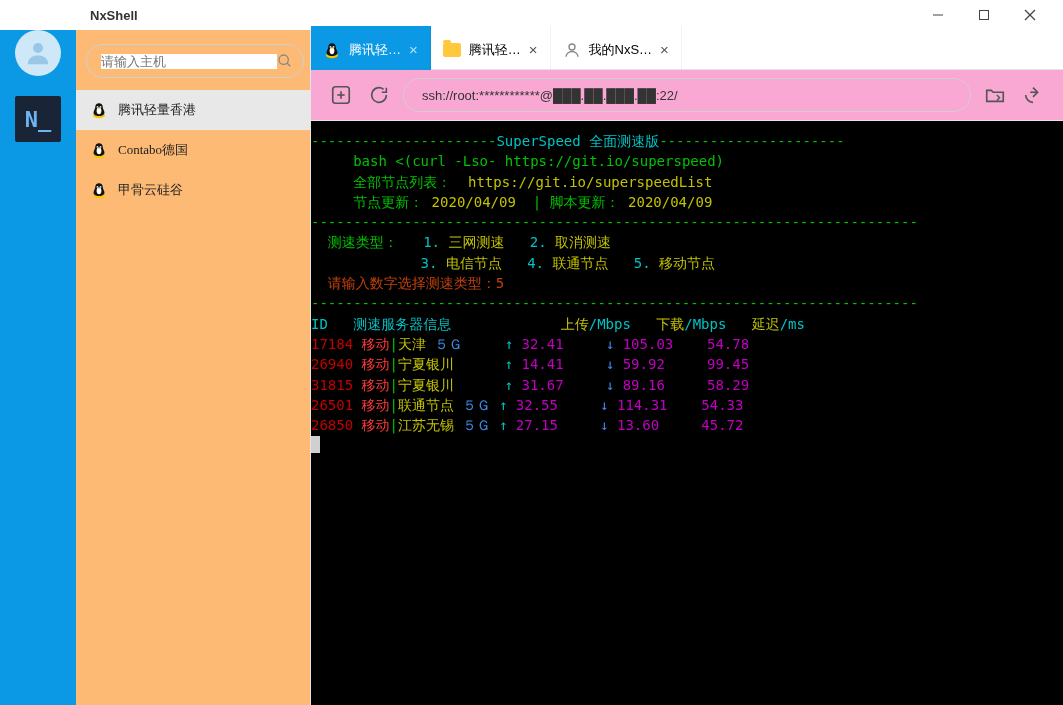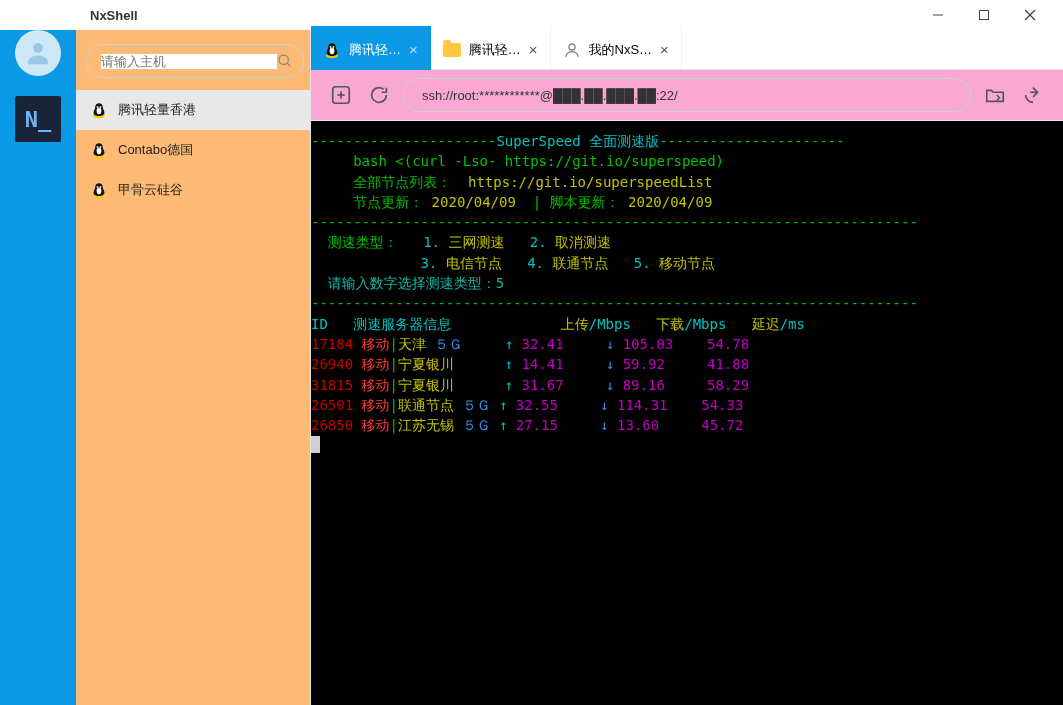--- a/index.html
+++ b/index.html
@@ -12,39 +12,39 @@
 .body { display: flex; flex: 1; min-height: 0; }
 .leftbar { width: 76px; background: #0b99e6; display: flex; flex-direction: column; align-items: center; gap: 20px; }
 .avatar { width: 46px; height: 46px; border-radius: 50%; background: #cfe8f7; display: flex; align-items: center; justify-content: center; }
 .logobox { width: 46px; height: 46px; background: #1a2437; display: flex; align-items: center; justify-content: center; color: #6fb4f0; font-family: monospace; font-size: 22px; font-weight: 700; border-radius: 2px; }
 .sidebar { width: 235px; background: #fdba74; display: flex; flex-direction: column; border-right: 1px solid #e5e5e5; }
 .sidebar-top { display: flex; align-items: center; gap: 8px; padding: 14px 10px 12px 10px; }
 .searchwrap { flex: 1; border: 1px solid #d0d0d0; border-radius: 18px; height: 34px; display: flex; align-items: center; padding: 0 10px 0 14px; font-size: 13px; color: #888; }
 .searchwrap input { border: none; outline: none; flex: 1; font-size: 13px; }
 .iconbtn { width: 34px; height: 34px; border: 1px solid #d0d0d0; border-radius: 50%; display: flex; align-items: center; justify-content: center; color: #555; font-size: 16px; cursor: pointer; }
 .hostlist { flex: 1; }
-.hostitem { display: flex; align-items: center; gap: 10px; padding: 0 14px; height: 40px; font-size: 13px; color: #222; cursor: pointer; }
+.hostitem { display: flex; align-items: center; gap: 10px; padding: 0 14px; height: 40px; font-size: 13px; color: #222; cursor: pointer; font-family: Liberation Serif, serif; }
 .hostitem.active { background: #e8e8e8; }
 .tux { width: 18px; height: 18px; display: inline-block; }
 .tux svg { width: 100%; height: 100%; }
 .main { flex: 1; display: flex; flex-direction: column; min-width: 0; }
 .tabbar { display: flex; align-items: center; height: 40px; background: #fff; border-bottom: 1px solid #e5e5e5; }
 .tab { display: flex; align-items: center; gap: 8px; padding: 0 12px; height: 48px; font-size: 13px; cursor: pointer; border-right: 1px solid rgba(0,0,0,.05); max-width: 170px; white-space: nowrap; overflow: hidden; }
 .tab .lbl { overflow: hidden; text-overflow: ellipsis; }
 .tab.active { background: #0b99e6; color: #fff; }
 .tab .close { opacity: .7; font-size: 15px; cursor: pointer; }
 .tab .ico { width: 18px; height: 18px; display: flex; align-items: center; justify-content: center; }
 .folder-ico { width: 18px; height: 14px; background: #ffc83d; border-radius: 2px; position: relative; }
 .folder-ico::before { content: ""; position: absolute; top: -3px; left: 0; width: 8px; height: 3px; background: #ffc83d; border-radius: 2px 2px 0 0; }
 .toolbar { display: flex; align-items: center; gap: 10px; padding: 8px 16px; background: #f9a8d4; border-bottom: 1px solid #e5e5e5; }
 .tbtn { width: 28px; height: 28px; display: flex; align-items: center; justify-content: center; color: #555; cursor: pointer; }
 .addr { flex: 1; border: 1px solid #d0d0d0; border-radius: 20px; height: 34px; display: flex; align-items: center; padding: 0 18px; font-size: 13px; color: #333; }
 .terminal { flex: 1; background: #000; padding: 10px 0 0 0; font-family: "Consolas","NSimSun",monospace; font-size: 14px; line-height: 1.45; color: #d0d0d0; overflow: hidden; }
 .terminal .row { white-space: pre; }
-.green { color: #00c200; } .teal { color: #00c2c2; } .yellow { color: #c2c200; } .red { color: #c20000; } .redb { color: #ff3a3a; } .blue { color: #3b8eea; } .mag { color: #c000c0; } .gray { color: #14b8a6; margin-top: 40px; }
+.green { color: #00c200; } .teal { color: #00c2c2; } .yellow { color: #c2c200; } .red { color: #c20000; } .redb { color: #ff3a3a; } .blue { color: #3b8eea; } .mag { color: #c000c0; } .gray { color: #c2410c; margin-top: 40px; }
 .cursor { display: inline-block; width: 9px; height: 17px; background: #d0d0d0; vertical-align: text-bottom; }
 </style>
 </head>
 <body>
 
 <div class="window">
   <div class="titlebar">
     <div class="title">NxShell</div>
     <div class="winbtns">
       <div class="winbtn">
@@ -216,21 +216,21 @@
           <div class="row">     <span class="green">bash &lt;(curl -Lso- https://git.io/superspeed)</span></div>
           <div class="row">     <span class="green">全部节点列表：</span>  <span class="yellow">https://git.io/superspeedList</span></div>
           <div class="row">     <span class="green">节点更新：</span> <span class="yellow">2020/04/09</span>  <span class="green">| 脚本更新：</span> <span class="yellow">2020/04/09</span></div>
           <div class="row"><span class="green">------------------------------------------------------------------------</span></div>
           <div class="row">  <span class="green">测速类型：</span>   <span class="teal">1.</span> <span class="yellow">三网测速</span>   <span class="teal">2.</span> <span class="yellow">取消测速</span></div>
           <div class="row">             <span class="teal">3.</span> <span class="yellow">电信节点</span>   <span class="teal">4.</span> <span class="yellow">联通节点</span>   <span class="teal">5.</span> <span class="yellow">移动节点</span></div>
           <div class="row">  <span class="gray">请输入数字选择测速类型：</span><span class="gray">5</span></div>
           <div class="row"><span class="green">------------------------------------------------------------------------</span></div>
           <div class="row"><span class="teal">ID</span>   <span class="teal">测速服务器信息       </span>      <span class="yellow">上传</span><span class="teal">/Mbps</span>   <span class="yellow">下载</span><span class="teal">/Mbps</span>   <span class="yellow">延迟</span><span class="teal">/ms</span></div>
           <div class="row"><span class="red">17184</span> <span class="redb">移动</span><span class="green">|</span><span class="yellow">天津</span><span class="blue"> ５Ｇ</span>     <span class="teal">↑</span> <span class="mag">32.41  </span>   <span class="blue">↓</span> <span class="mag">105.03 </span>   <span class="mag">54.78</span></div>
-          <div class="row"><span class="red">26940</span> <span class="redb">移动</span><span class="green">|</span><span class="yellow">宁夏银川</span><span class="blue"></span>      <span class="teal">↑</span> <span class="mag">14.41  </span>   <span class="blue">↓</span> <span class="mag">59.92  </span>   <span class="mag">41.88</span></div>
+          <div class="row"><span class="red">26940</span> <span class="redb">移动</span><span class="green">|</span><span class="yellow">宁夏银川</span><span class="blue"></span>      <span class="teal">↑</span> <span class="mag">14.41  </span>   <span class="blue">↓</span> <span class="mag">59.92  </span>   <span class="mag">99.45</span></div>
           <div class="row"><span class="red">31815</span> <span class="redb">移动</span><span class="green">|</span><span class="yellow">宁夏银川</span><span class="blue"></span>      <span class="teal">↑</span> <span class="mag">31.67  </span>   <span class="blue">↓</span> <span class="mag">89.16  </span>   <span class="mag">58.29</span></div>
           <div class="row"><span class="red">26501</span> <span class="redb">移动</span><span class="green">|</span><span class="yellow">联通节点</span><span class="blue"> ５Ｇ</span> <span class="teal">↑</span> <span class="mag">32.55  </span>   <span class="blue">↓</span> <span class="mag">114.31 </span>   <span class="mag">54.33</span></div>
           <div class="row"><span class="red">26850</span> <span class="redb">移动</span><span class="green">|</span><span class="yellow">江苏无锡</span><span class="blue"> ５Ｇ</span> <span class="teal">↑</span> <span class="mag">27.15  </span>   <span class="blue">↓</span> <span class="mag">13.60  </span>   <span class="mag">45.72</span></div>
           <div class="row"><span class="cursor"></span></div>
         </div>
     </div>
   </div>
 </div>
 
 </body></html>

